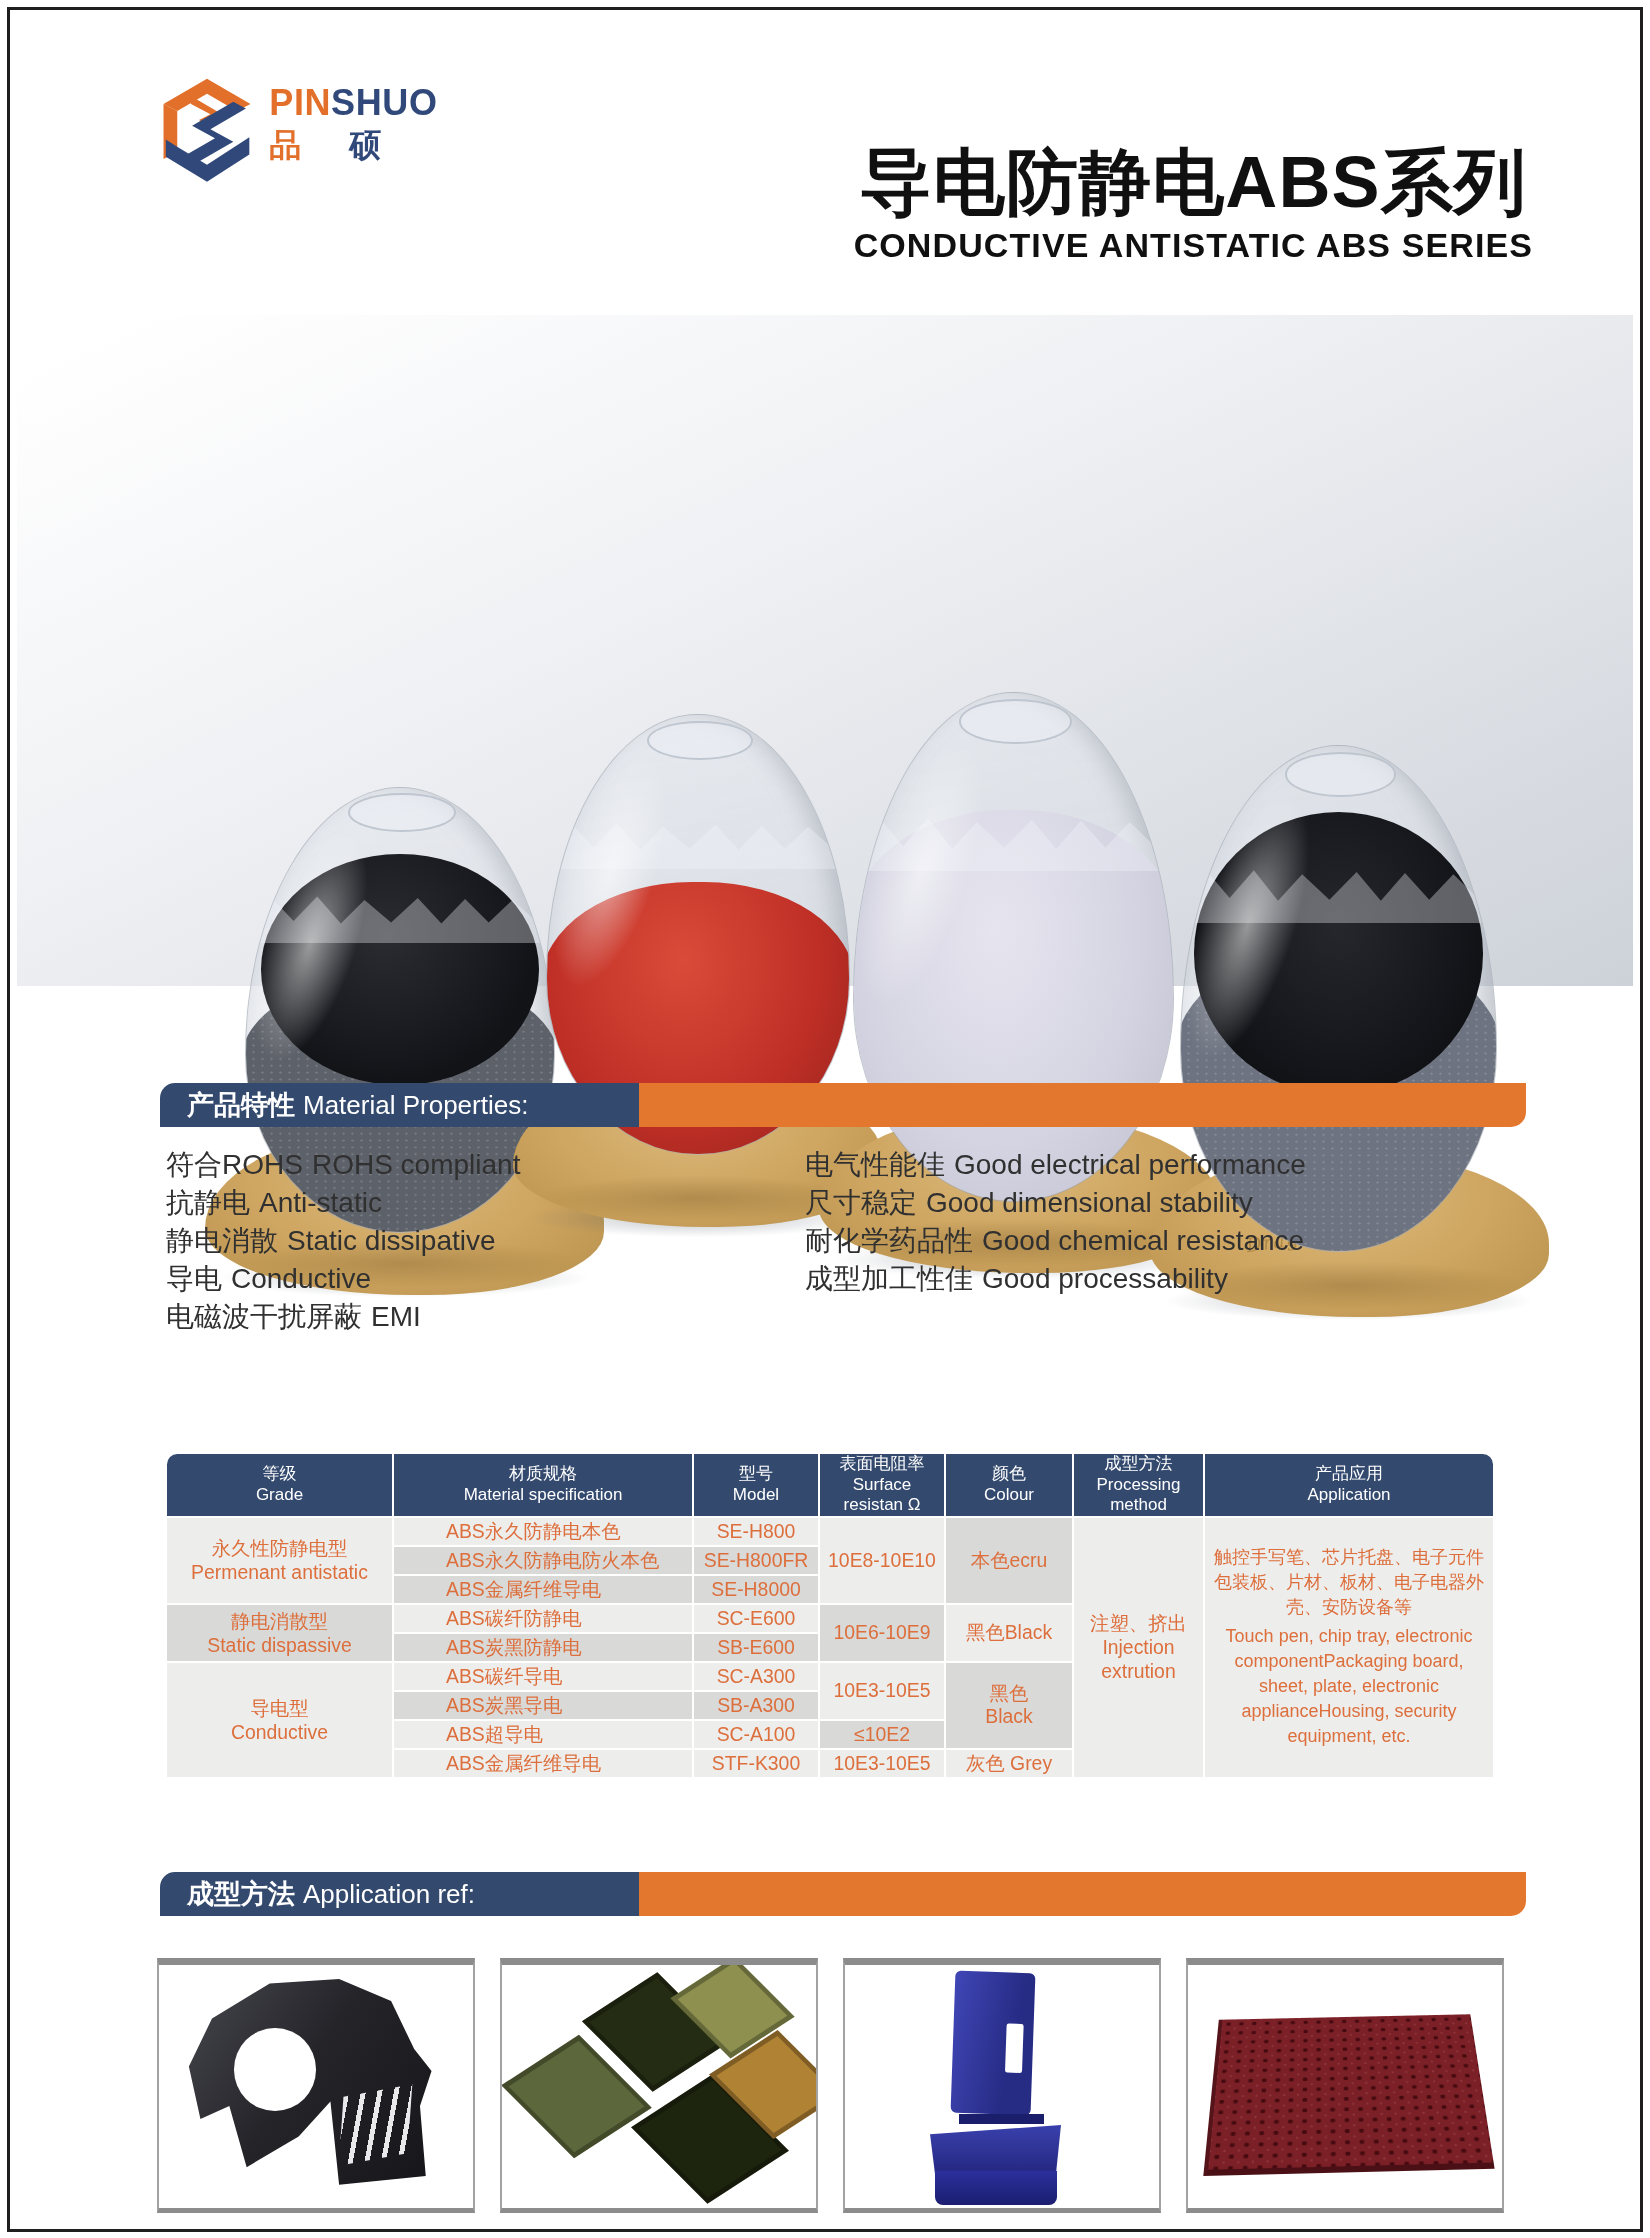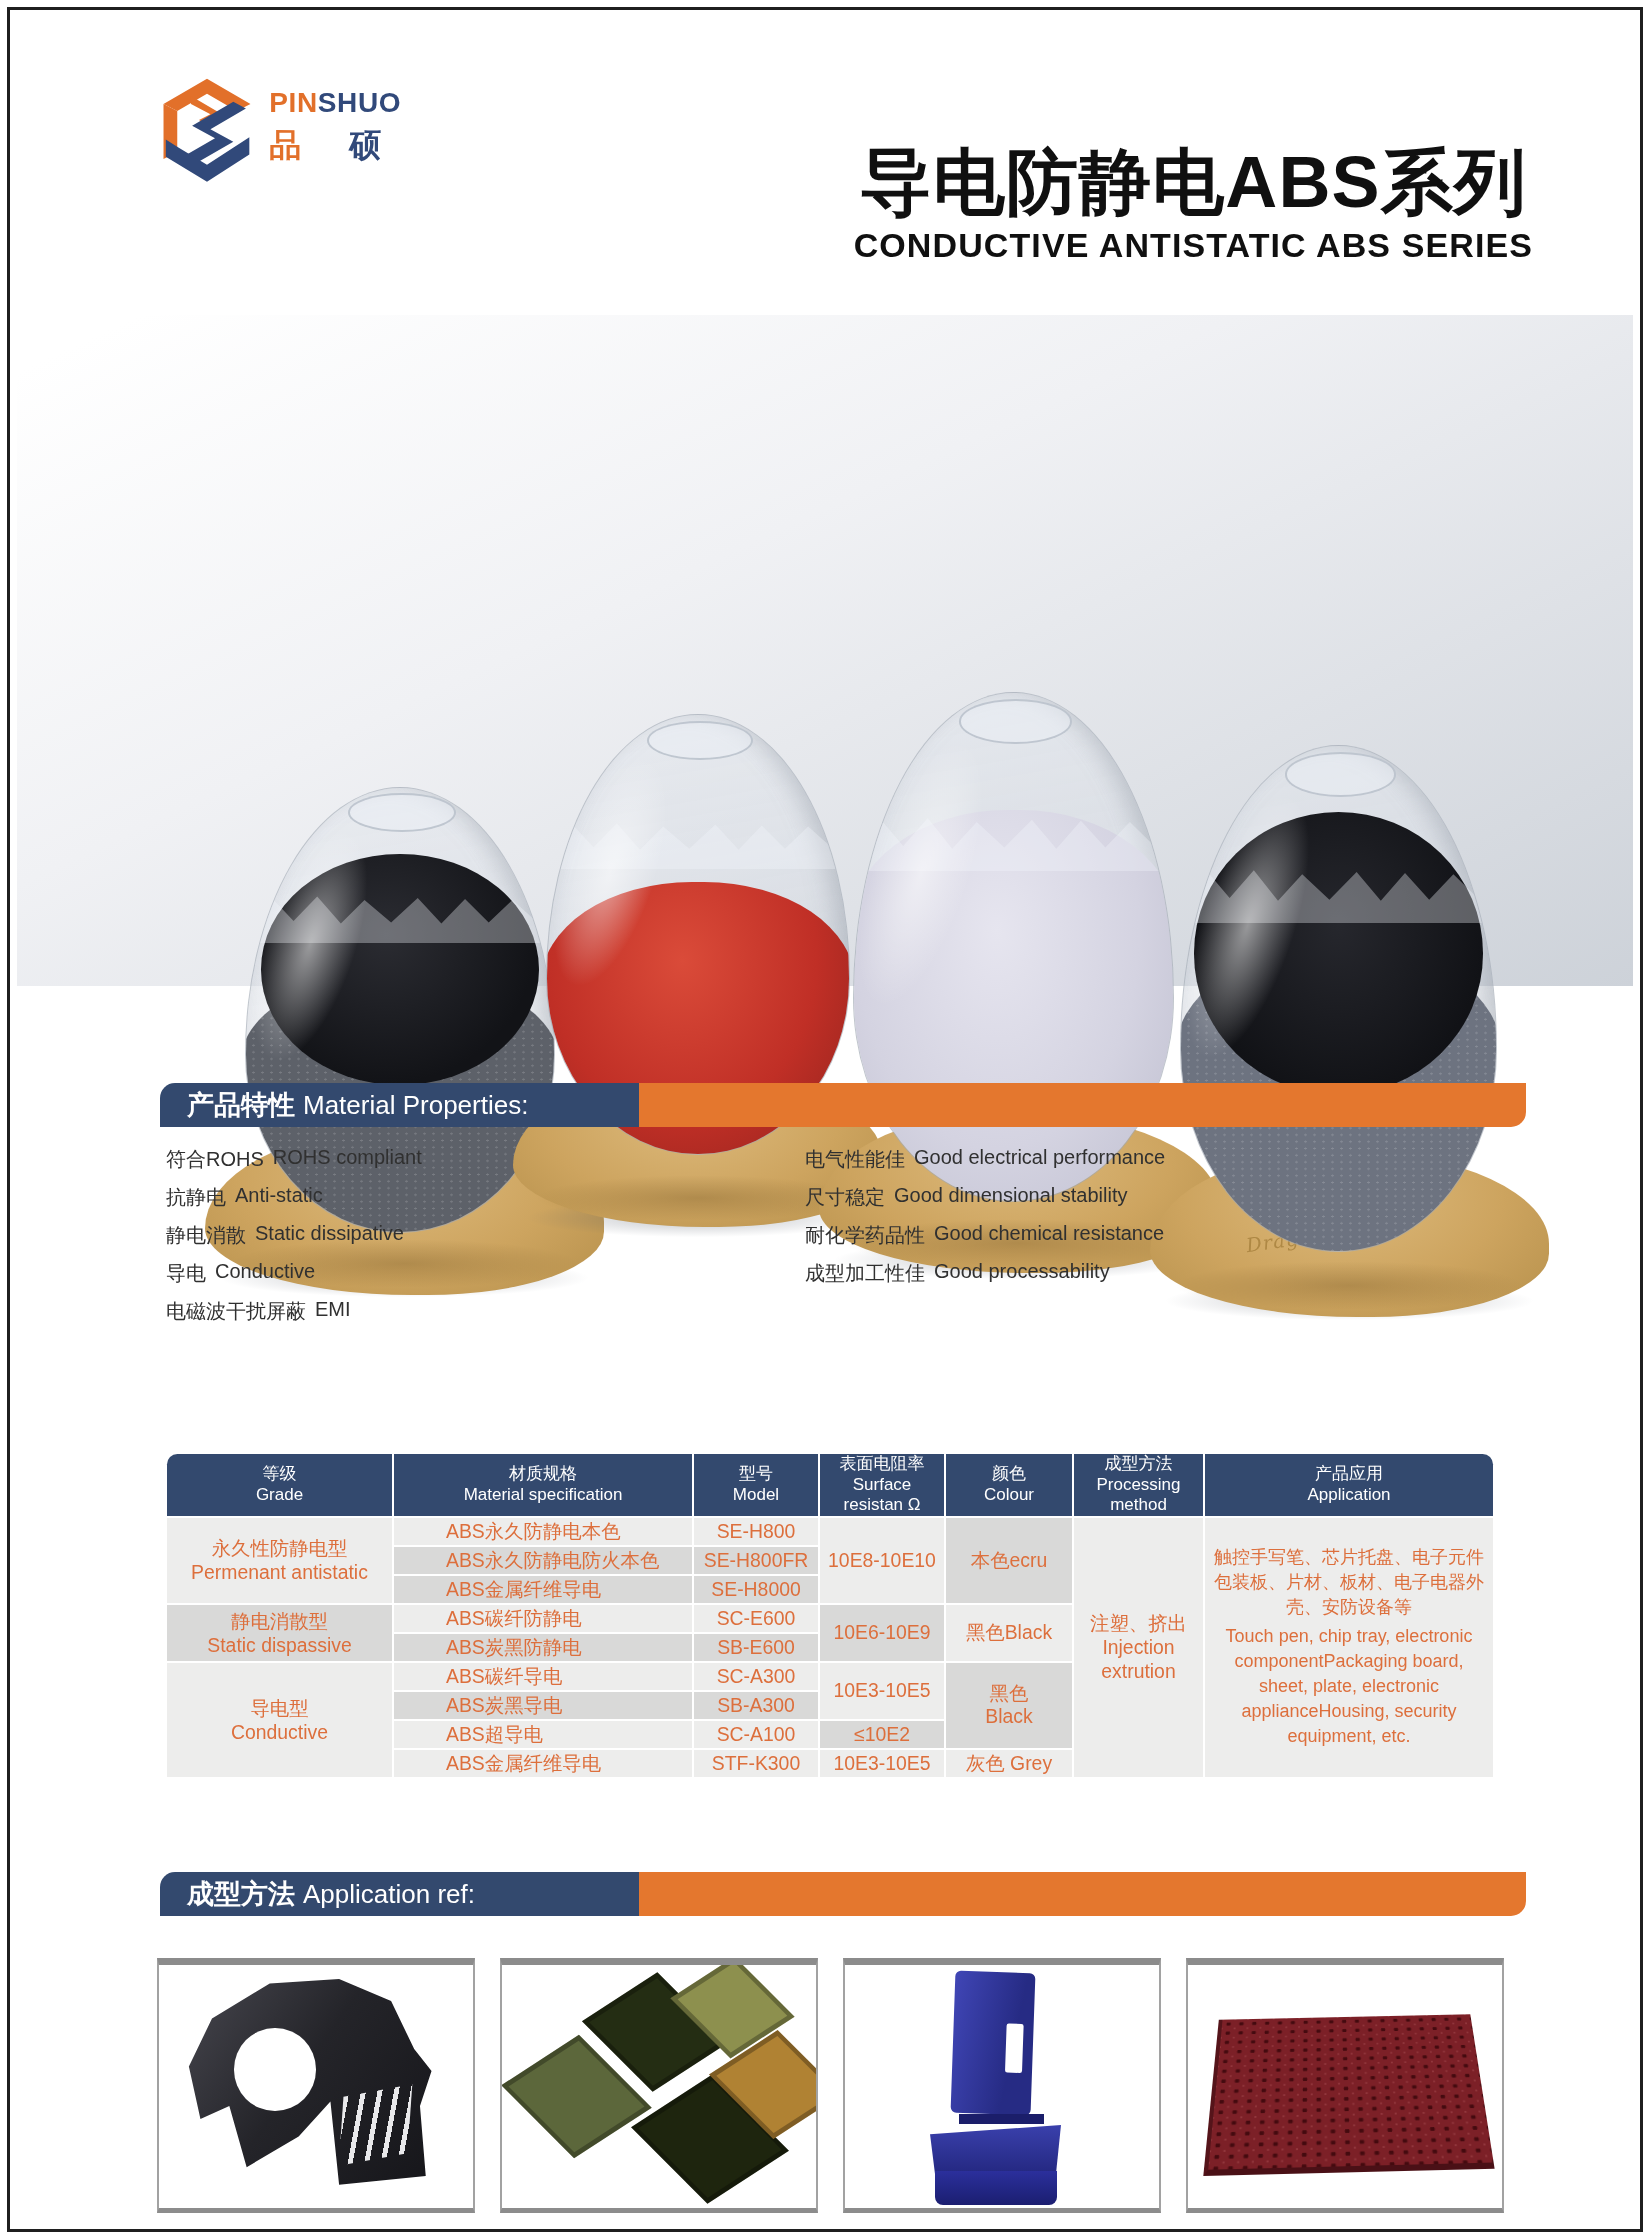--- a/index.html
+++ b/index.html
@@ -4,21 +4,21 @@
 <style>
   html,body{margin:0;padding:0;background:#ffffff;}
   .page{position:relative;width:1650px;height:2239px;background:#fff;overflow:hidden;
         font-family:"Liberation Sans","DejaVu Sans",sans-serif;color:#222;}
   .frame{position:absolute;left:6.8px;top:6.8px;right:6.8px;bottom:6.8px;border:3.4px solid #1f1f1f;}
 
   
   .logo{position:absolute;left:155px;top:72px;display:flex;}
   .logo-icon{width:104px;height:123px;}
   .logo-text{margin-left:10.3px;margin-top:12.5px;}
-  .logo-en{font-size:28px;font-weight:bold;letter-spacing:0.6px;line-height:36px;}
+  .logo-en{font-size:36px;font-weight:bold;letter-spacing:0.6px;line-height:36px;}
   .logo-cn{font-size:32px;font-weight:bold;margin-top:8px;display:flex;gap:48px;line-height:33px;}
   .lg-orange{color:#e2702a;}
   .lg-navy{color:#31497a;}
 
   
   .title-block{position:absolute;right:117px;top:144px;text-align:center;}
   .title-zh{font-size:72px;font-weight:bold;color:#101010;line-height:1.08;letter-spacing:1.1px;}
   .title-en{font-size:34px;font-weight:bold;color:#101010;letter-spacing:1.1px;margin-top:4.6px;}
 
   
@@ -78,21 +78,21 @@
   .bar-orange{position:absolute;left:479px;top:0;width:887px;height:100%;background:#e4772e;border-radius:0 0 15px 0;}
   .bar-blue{position:absolute;left:0;top:0;width:479px;height:100%;background:#33496e;border-radius:15px 0 0 0;
             color:#fff;display:flex;align-items:center;padding-left:27px;box-sizing:border-box;}
   .bar-zh{font-size:27px;font-weight:bold;margin-right:8px;}
   .bar-en{font-size:26px;}
 
   
   .props{position:absolute;top:1146px;}
   .props.left{left:166px;}
   .props.right{left:805px;}
-  .prop-row{height:38px;display:flex;align-items:flex-start;font-size:20px;color:#303030;}
+  .prop-row{height:38px;display:flex;align-items:center;font-size:28px;color:#303030;}
   .p-zh{margin-right:9px;}
 
   
   table.spec{position:absolute;left:165px;top:1452px;border-collapse:separate;border-spacing:2.3px;table-layout:fixed;}
   col.c1{width:225px}col.c2{width:298px}col.c3{width:124px}col.c4{width:124px}
   col.c5{width:126px}col.c6{width:129px}col.c7{width:288px}
   th{background:#33496e;color:#fff;font-weight:normal;font-size:17px;line-height:20.5px;height:52px;
      text-align:center;vertical-align:middle;padding:0 4.6px;}
   th.first{border-radius:10.3px 0 0 0;}
   th.last{border-radius:0 10.3px 0 0;}

